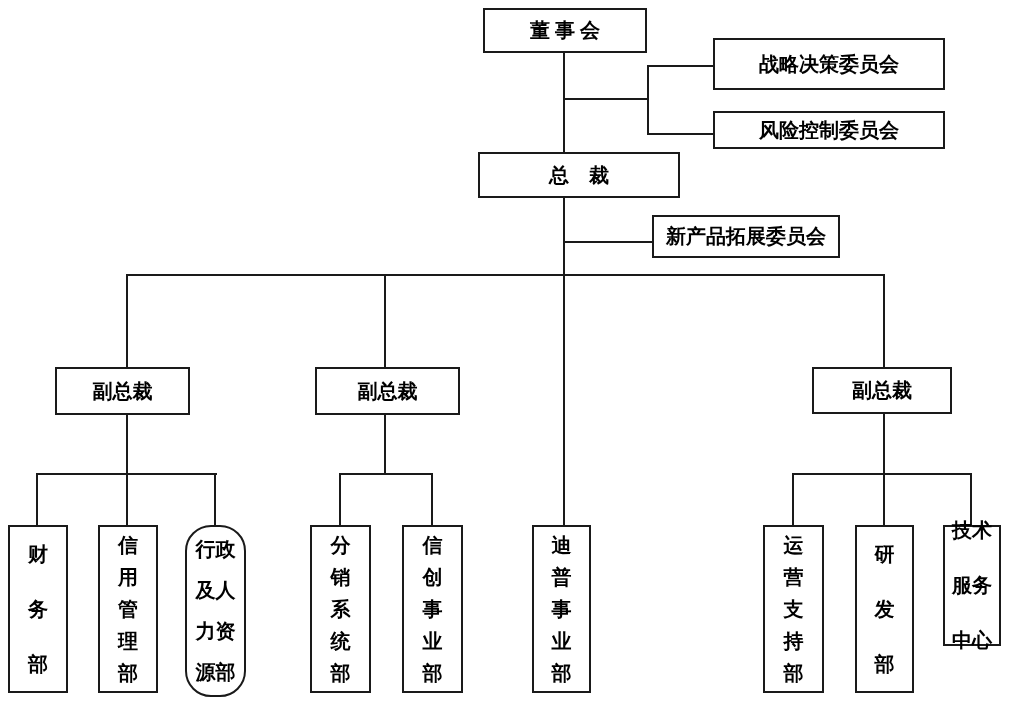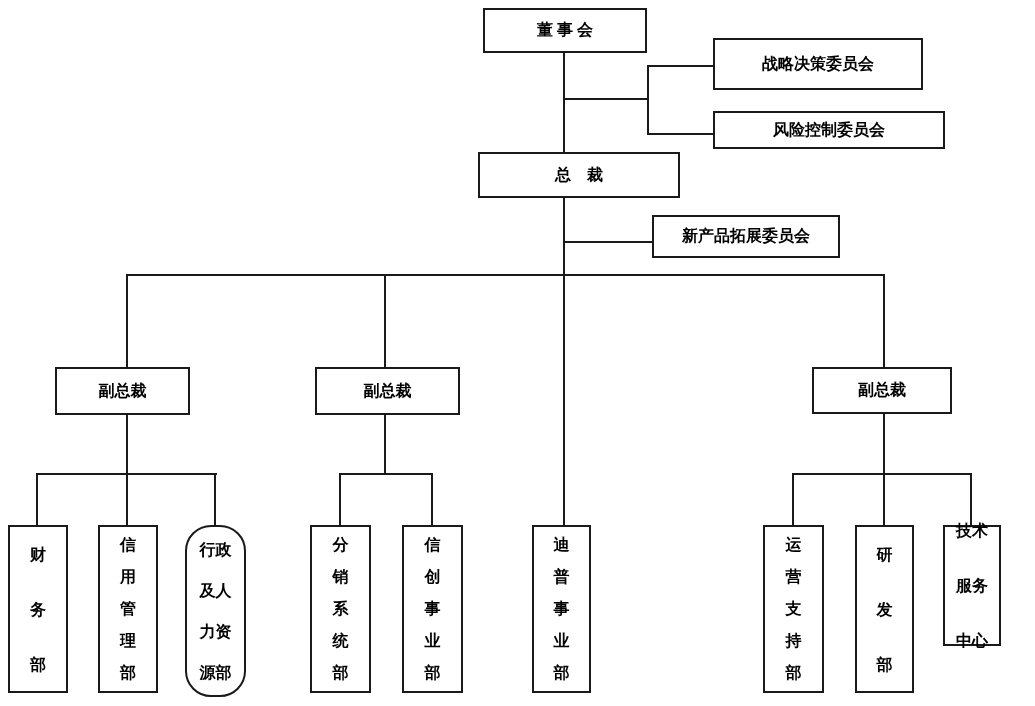--- a/index.html
+++ b/index.html
@@ -18,21 +18,21 @@
   .node {
     position: absolute;
     box-sizing: border-box;
     border: 2px solid #1a1a1a;
     background: #ffffff;
     display: flex;
     align-items: center;
     justify-content: center;
     color: #000000;
     font-weight: bold;
-    font-size: 16px;
+    font-size: 20px;
     text-align: center;
   }
   .vtext {
     white-space: pre-line;
     text-align: center;
   }
   .l3 .vtext { line-height: 55px; }
   .l4 .vtext { line-height: 41px; }
   .l5 .vtext { line-height: 32px; }
 </style>
@@ -64,21 +64,21 @@
   <div class="cline" style="left:883px;top:413px;width:2px;height:61px;"></div>
   <div class="cline" style="left:792px;top:473px;width:180px;height:2px;"></div>
   <div class="cline" style="left:792px;top:473px;width:2px;height:53px;"></div>
   <div class="cline" style="left:883px;top:473px;width:2px;height:53px;"></div>
   <div class="cline" style="left:970px;top:473px;width:2px;height:53px;"></div>
 
   <div class="node" style="left:483px;top:8px;width:164px;height:45px;">
     <span>董 事 会</span>
   </div>
 
-  <div class="node" style="left:713px;top:38px;width:210px;height:52px;">
+  <div class="node" style="left:713px;top:38px;width:232px;height:52px;">
     <span>战略决策委员会</span>
   </div>
 
   <div class="node" style="left:713px;top:111px;width:232px;height:38px;">
     <span>风险控制委员会</span>
   </div>
 
   <div class="node" style="left:478px;top:152px;width:202px;height:46px;">
     <span>总　裁</span>
   </div>

